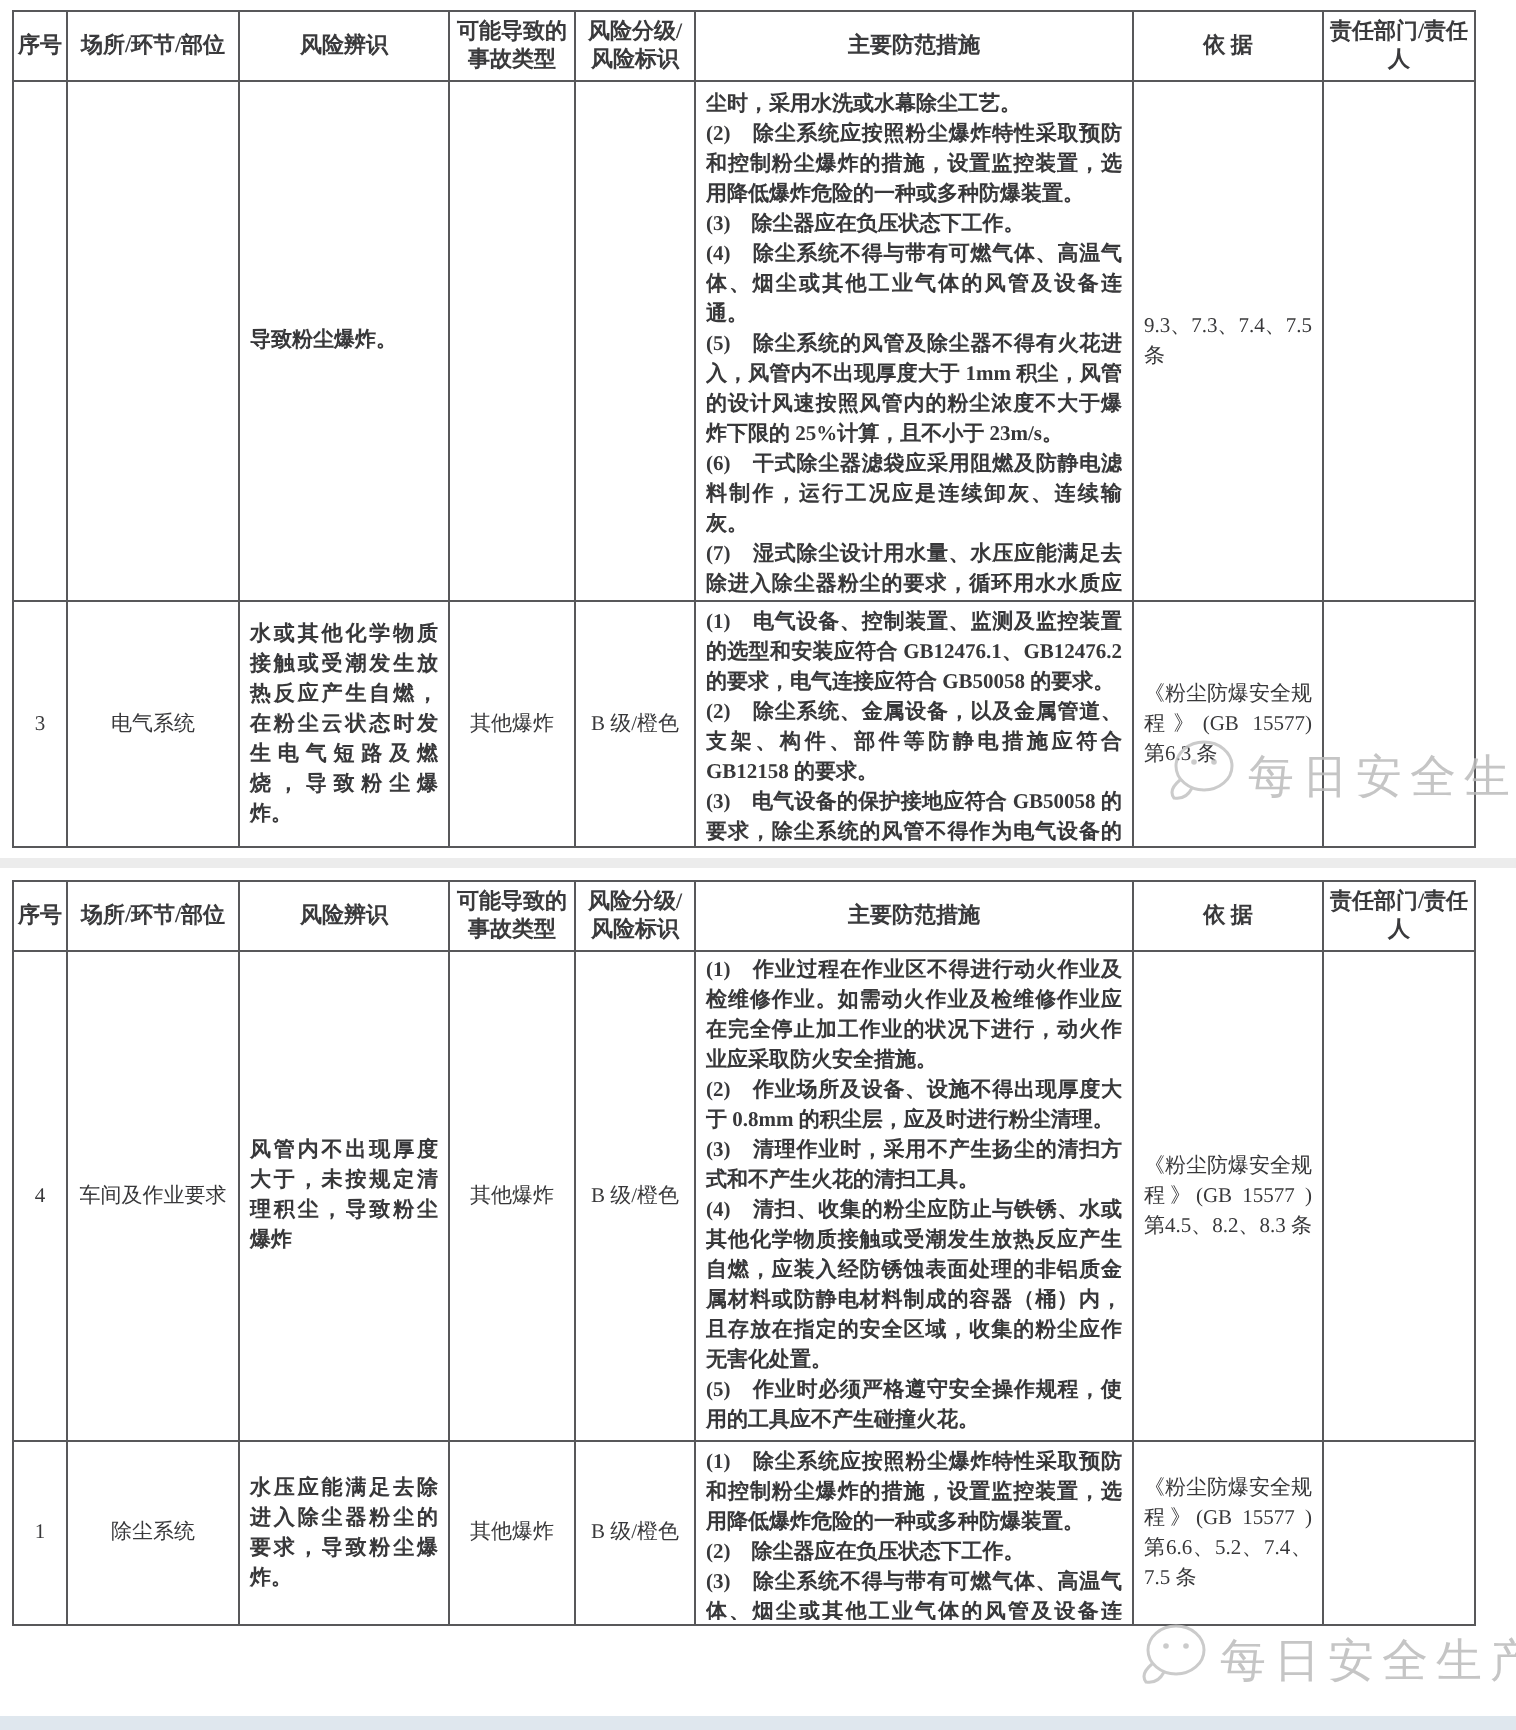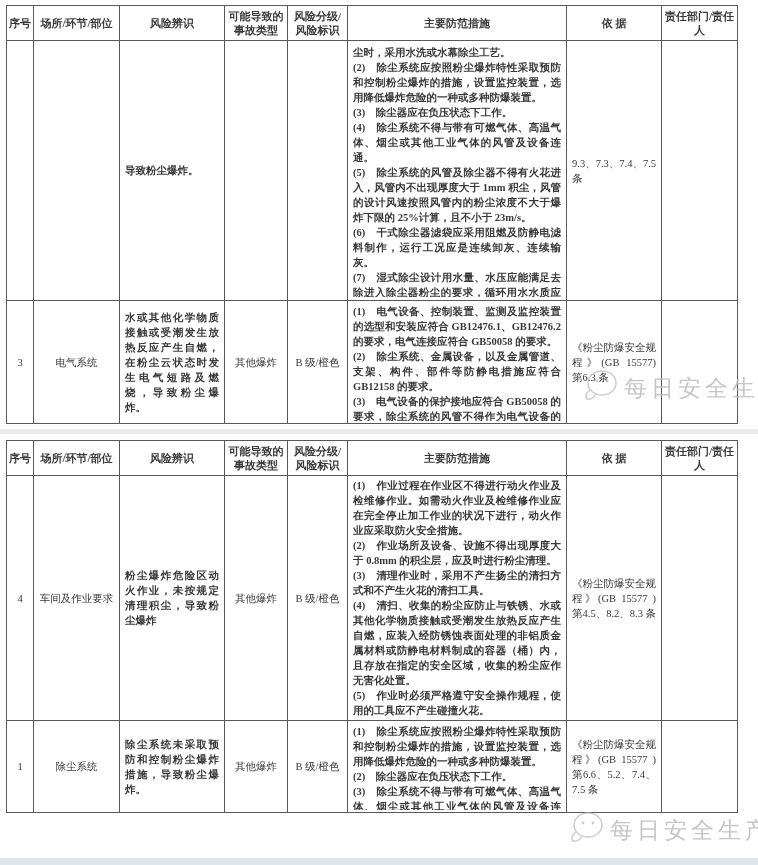--- a/index.html
+++ b/index.html
@@ -146,37 +146,37 @@
       <th>风险分级/风险标识</th>
       <th>主要防范措施</th>
       <th>依  据</th>
       <th>责任部门/责任人</th>
     </tr>
   </thead>
   <tbody>
     <tr class="rowD">
       <td class="ctr">4</td>
       <td class="ctr">车间及作业要求</td>
-      <td class="risk-text">粉尘爆炸危险区动火作业，未按规定清理积尘，导致粉尘爆炸</td>
+      <td class="risk-text">风管内不出现厚度大于，未按规定清理积尘，导致粉尘爆炸</td>
       <td class="ctr">其他爆炸</td>
       <td class="ctr">B 级/橙色</td>
       <td class="measures-cell">
         <div class="measures">(1)　作业过程在作业区不得进行动火作业及检维修作业。如需动火作业及检维修作业应在完全停止加工作业的状况下进行，动火作业应采取防火安全措施。
 (2)　作业场所及设备、设施不得出现厚度大于 0.8mm 的积尘层，应及时进行粉尘清理。
 (3)　清理作业时，采用不产生扬尘的清扫方式和不产生火花的清扫工具。
 (4)　清扫、收集的粉尘应防止与铁锈、水或其他化学物质接触或受潮发生放热反应产生自燃，应装入经防锈蚀表面处理的非铝质金属材料或防静电材料制成的容器（桶）内，且存放在指定的安全区域，收集的粉尘应作无害化处置。
 (5)　作业时必须严格遵守安全操作规程，使用的工具应不产生碰撞火花。</div>
       </td>
       <td class="basis">《粉尘防爆安全规程》(GB 15577 ) 第4.5、8.2、8.3 条</td>
       <td></td>
     </tr>
     <tr class="rowE">
       <td class="ctr">1</td>
       <td class="ctr">除尘系统</td>
-      <td class="risk-text">除尘系统未采取预防和控制粉尘爆炸措施，导致粉尘爆炸。</td>
+      <td class="risk-text">水压应能满足去除进入除尘器粉尘的要求，导致粉尘爆炸。</td>
       <td class="ctr">其他爆炸</td>
       <td class="ctr">B 级/橙色</td>
       <td class="measures-cell">
         <div class="measures clip-e">(1)　除尘系统应按照粉尘爆炸特性采取预防和控制粉尘爆炸的措施，设置监控装置，选用降低爆炸危险的一种或多种防爆装置。
 (2)　除尘器应在负压状态下工作。
 (3)　除尘系统不得与带有可燃气体、高温气体、烟尘或其他工业气体的风管及设备连通。</div>
       </td>
       <td class="basis">《粉尘防爆安全规程》(GB 15577 ) 第6.6、5.2、7.4、7.5 条</td>
       <td></td>
     </tr>

